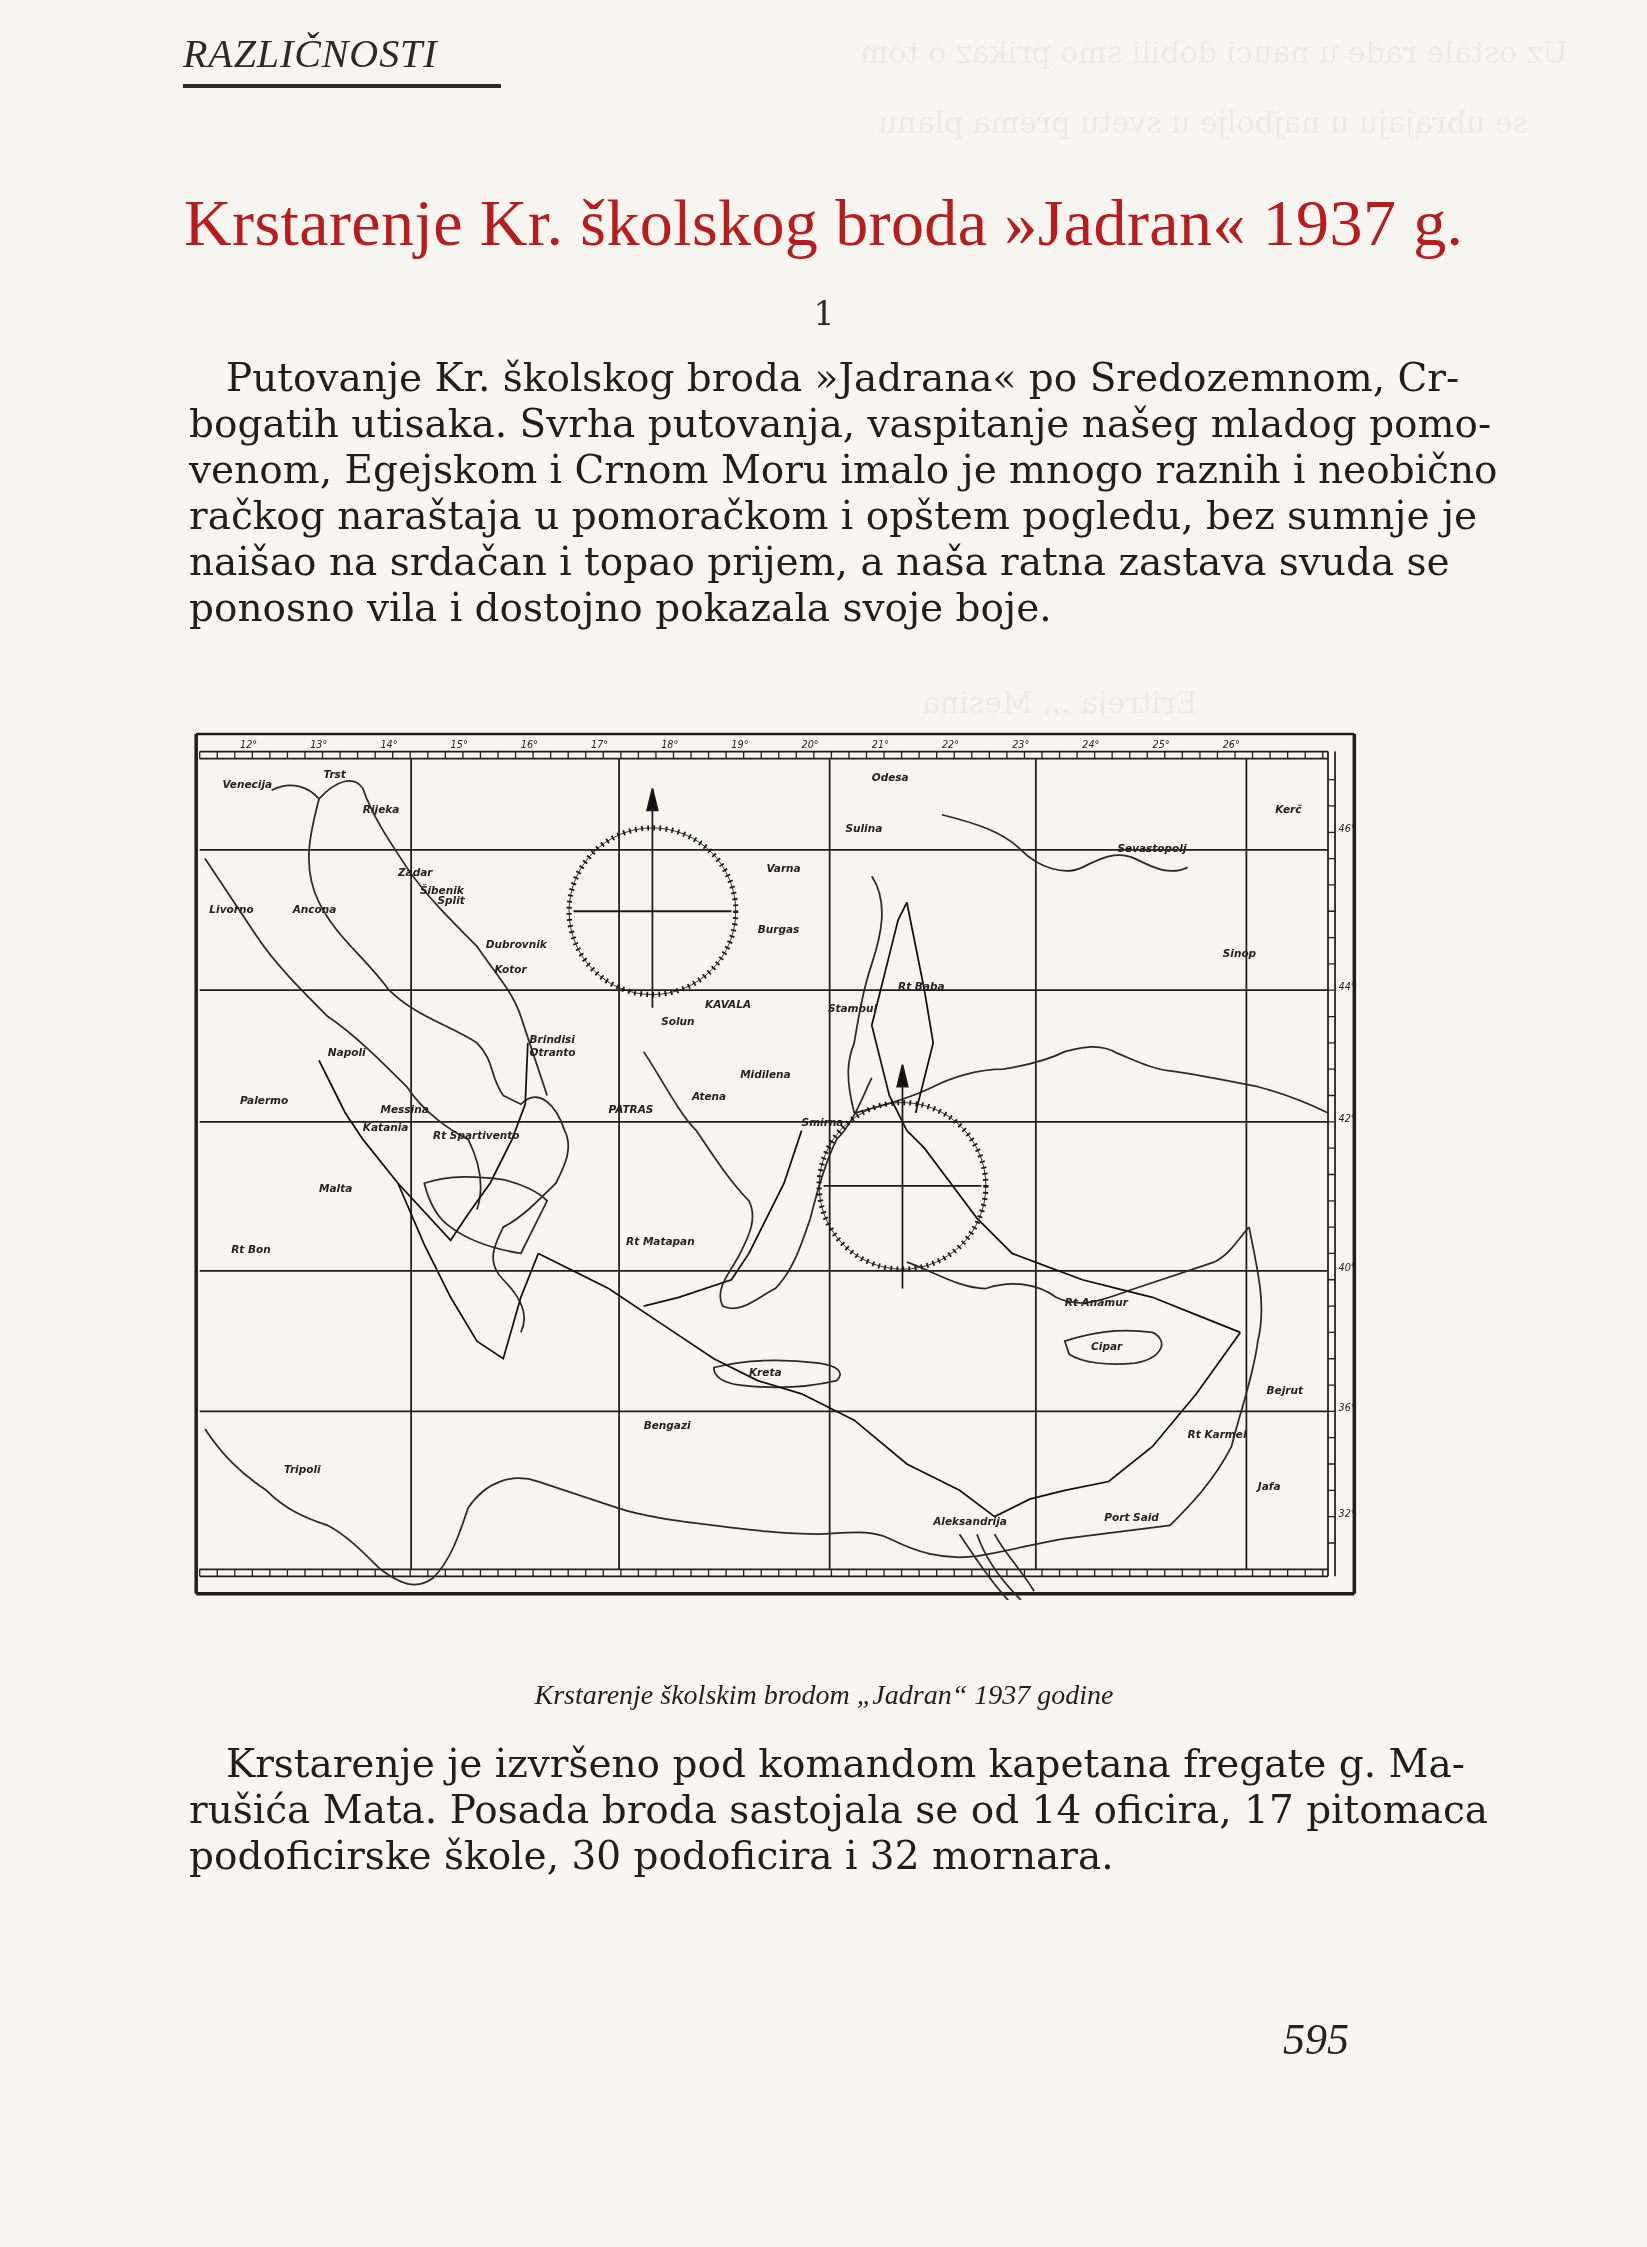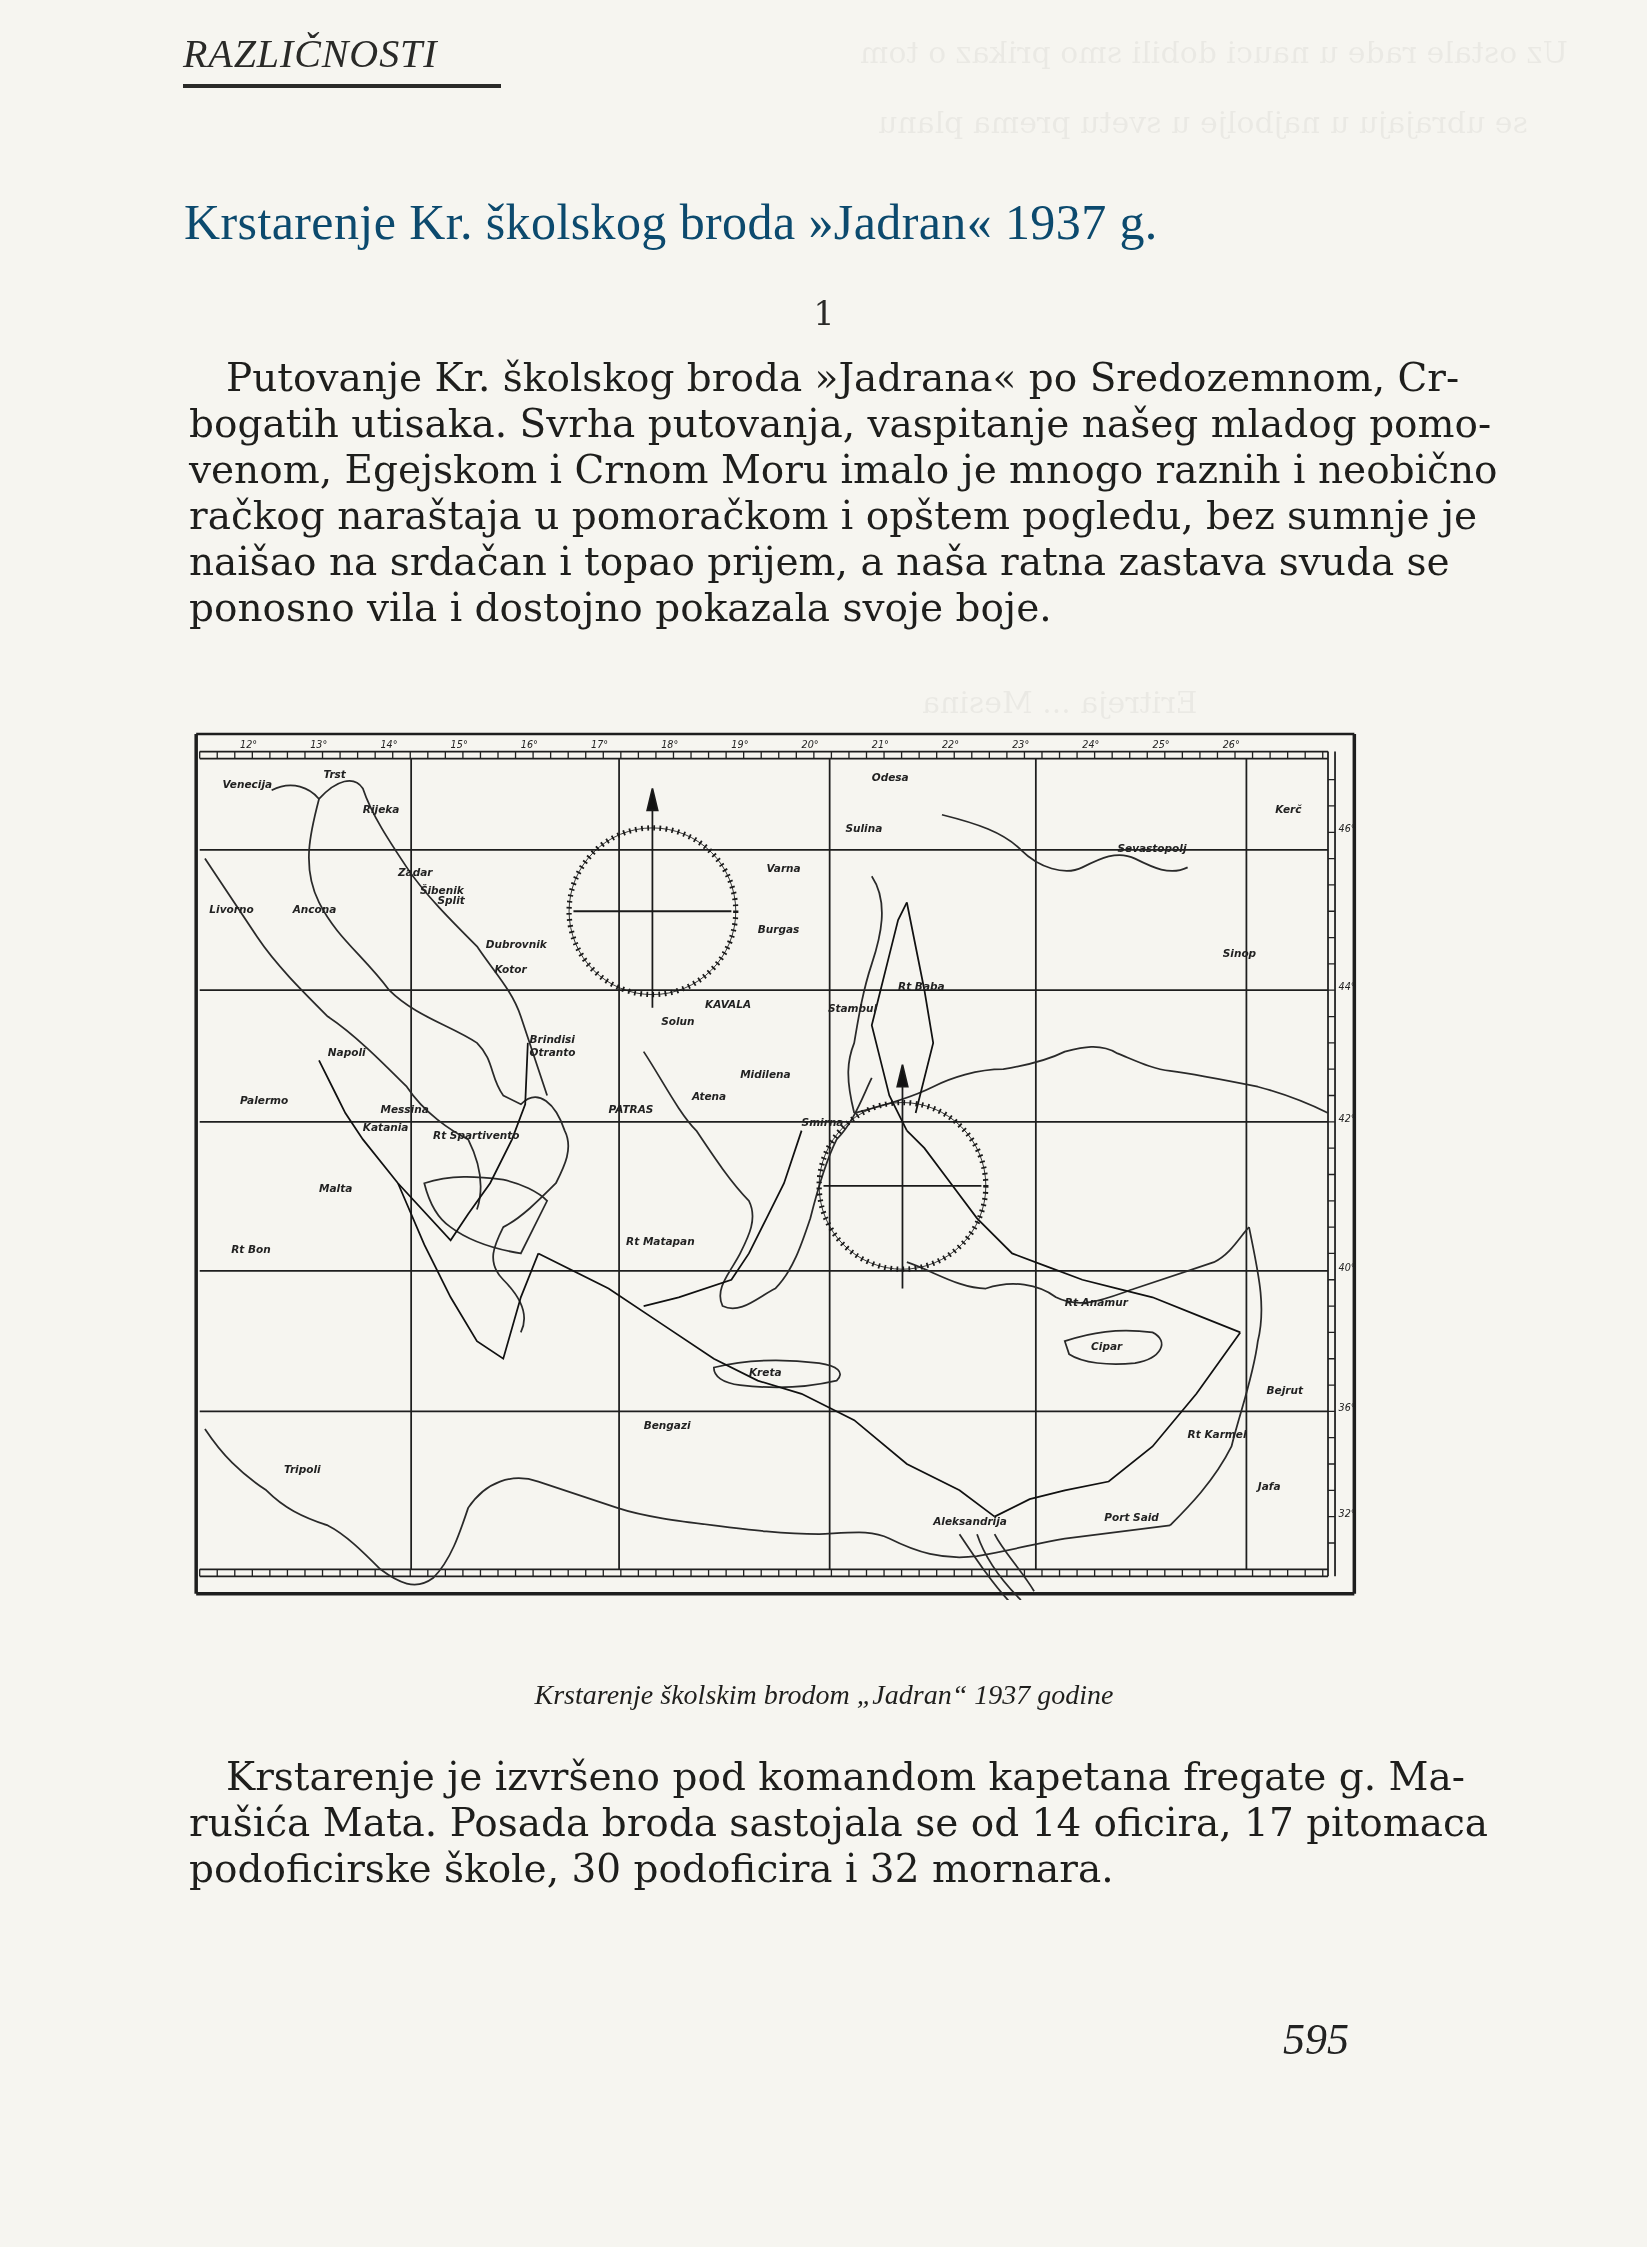--- a/index.html
+++ b/index.html
@@ -14,37 +14,37 @@
     font-family:"Liberation Serif", serif; font-style:italic;
     font-size:40px; letter-spacing:0.9px; color:#2a2a28;
   }
   .section-rule {
     position:absolute; left:183px; top:84px; width:318px; height:3.5px;
     background:#2a2a28;
   }
   .title {
     position:absolute; left:184px; top:183px; width:1176px;
     font-family:"Liberation Serif", serif;
-    font-size:50px; line-height:79px; color:#0c4a6e;
+    font-size:66px; line-height:79px; color:#b91c1c;
     white-space:nowrap; letter-spacing:0.4px;
   }
   .part-num {
     position:absolute; left:0; width:1648px; top:294px; text-align:center;
     font-family:"DejaVu Serif", serif; font-size:33px; color:#2a2a28;
   }
   .para {
     position:absolute; left:189px; width:1172px;
     font-family:"DejaVu Serif", serif; font-size:39px;
     line-height:46px; text-align:justify; color:#1e1e1c;
   }
   .para .line { display:block; text-align:justify; text-align-last:justify; white-space:nowrap; height:46px; }
   .para .line.last { text-align-last:left; }
   .para .line.indent { padding-left:37px; }
   #para1 { top:355px; }
-  #para2 { top:1741px;margin-top:13px; }
+  #para2 { top:1741px; }
 
   .map {
     position:absolute; left:187px; top:727px; width:1173px; height:873px;
   }
   .map svg { position:absolute; left:0; top:0; }
   .caption {
     position:absolute; left:0; width:1648px; top:1650px; text-align:center;
     font-family:"Liberation Serif", serif; font-style:italic;
     font-size:28px; color:#1f1f1d;margin-top:29px;
   }

